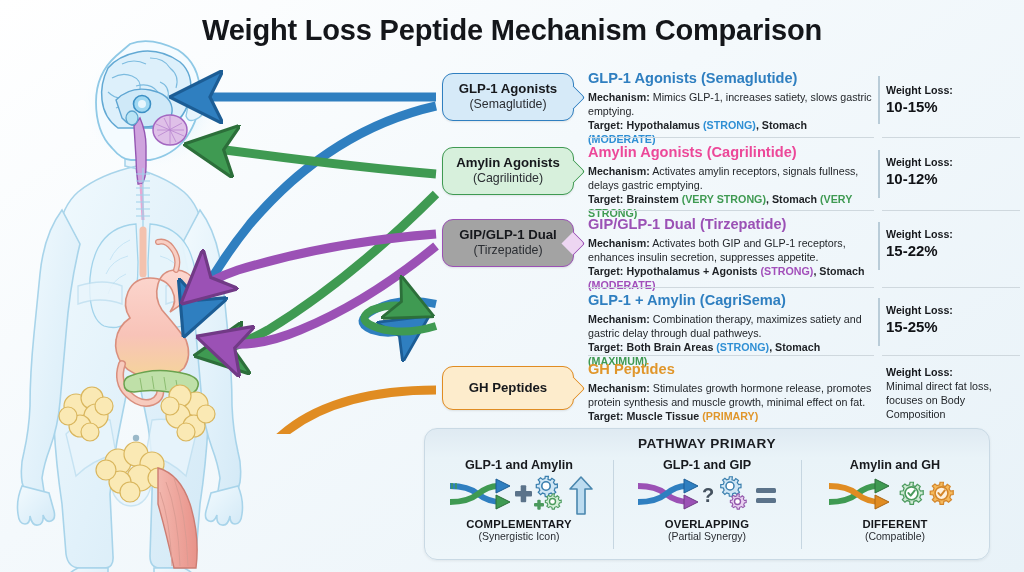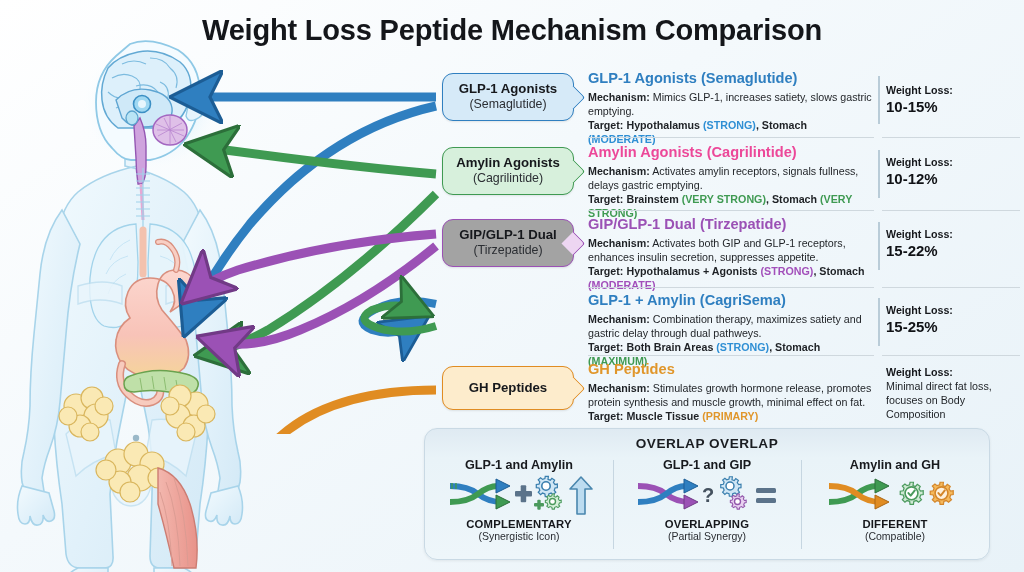--- a/index.html
+++ b/index.html
@@ -392,21 +392,21 @@
     <div class="v">15-25%</div>
   </div>
   <div class="wlsep" style="top:355px;"></div>
 
   <div class="wl" style="top:366px;">
     <div class="t">Weight Loss:</div>
     <div class="vs">Minimal direct fat loss, focuses on Body Composition</div>
   </div>
 
   <div id="overlap">
-    <div class="ohead">OVERLAP OVERLAP</div>
+    <div class="ohead">PATHWAY PRIMARY</div>
     <div class="cols">
 
       <div class="col">
         <div class="ctitle">GLP-1 and Amylin</div>
         <div class="icons">
           <svg width="150" height="42" viewBox="0 0 150 42">
             <g>
               <path d="M6 12 Q24 12 34 20 Q44 28 58 28" fill="none" stroke="#2f7fc0" stroke-width="6"></path>
               <path d="M6 28 Q24 28 34 20 Q44 12 54 12" fill="none" stroke="#3f9a52" stroke-width="6"></path>
               <path d="M52 5 L66 12 L52 19 Z" fill="#2f7fc0" stroke="#1c5d95" stroke-width="1"></path>

